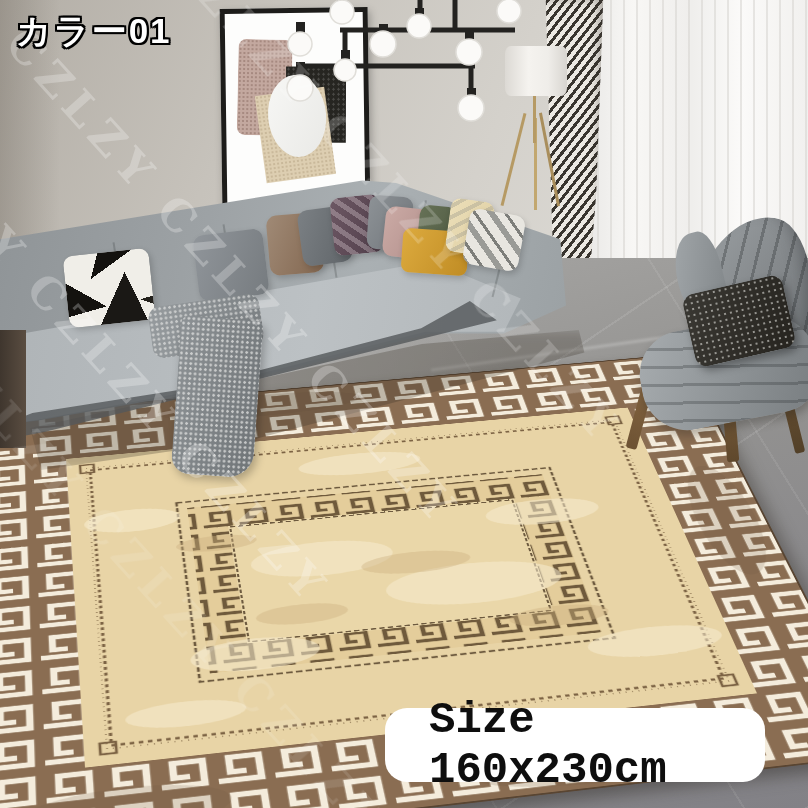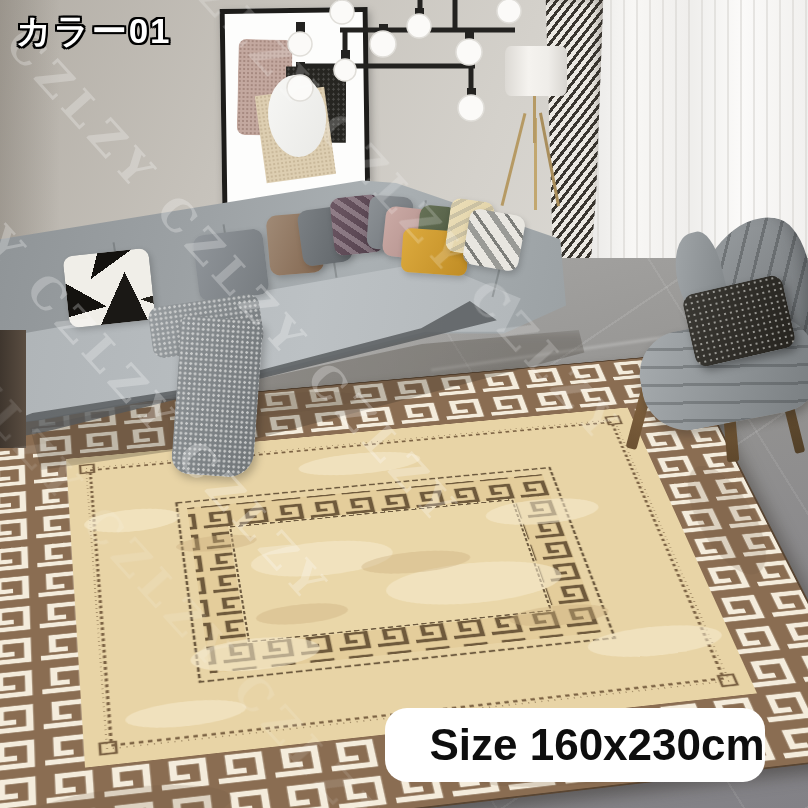--- a/index.html
+++ b/index.html
@@ -166,21 +166,21 @@
   .wm3{left:196px;top:-64px;transform:rotate(48deg);opacity:.75;}
   .wm4{left:-40px;top:330px;transform:rotate(48deg);opacity:.45;}
 
   .color-label{left:16px;top:8px;z-index:50;
     font-size:35px;font-weight:bold;letter-spacing:2px;color:#fff;
     text-shadow:
       -2px -2px 0 #000,2px -2px 0 #000,-2px 2px 0 #000,2px 2px 0 #000,
       -2px 0 0 #000,2px 0 0 #000,0 -2px 0 #000,0 2px 0 #000;}
   .size-badge{left:385px;top:708px;width:380px;height:74px;z-index:50;
     background:#fff;border-radius:22px;display:flex;align-items:center;justify-content:center;}
-  .size-badge span{position:static;font-family:Liberation Sans, sans-serif;font-weight:bold;
+  .size-badge span{position:static;font-family:Liberation Mono, monospace;font-weight:bold;
     font-size:44px;color:#0e0e0e;letter-spacing:0;margin-left:44px;}
 </style>
 </head>
 <body>
 
 <div id="stage">
 
   <div class="wall"></div>
   <div class="wall-corner-shade"></div>
   <div class="sheer-curtain"></div>

